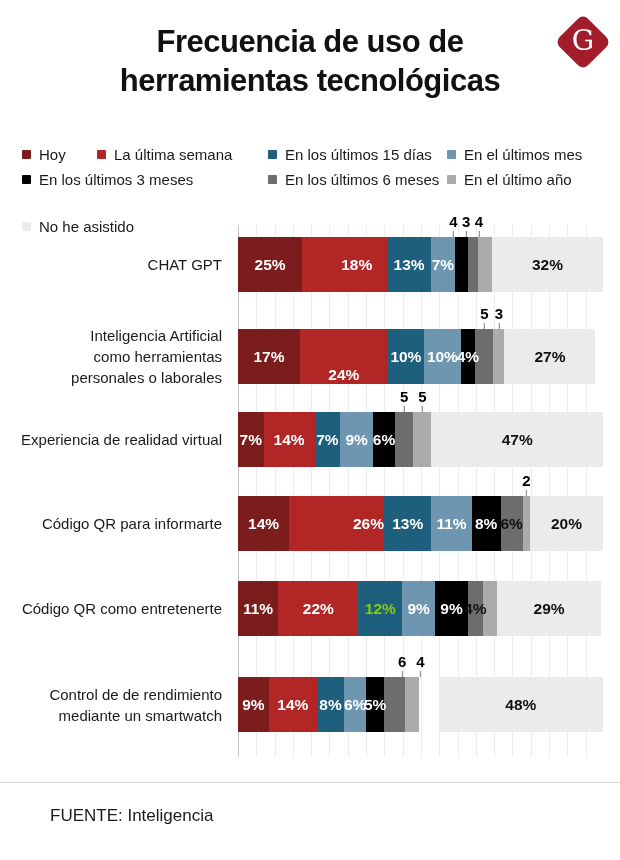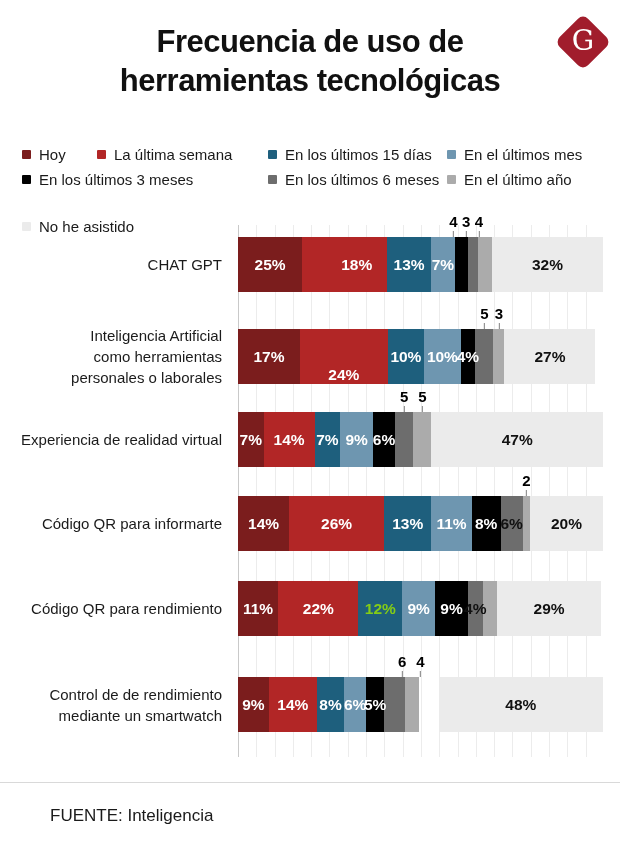--- a/index.html
+++ b/index.html
@@ -203,21 +203,21 @@
             <span class="tick"></span>
           </div>
         </div>
       </div>
       <div class="bar-row">
         <div class="cat-label">Código QR para informarte</div>
         <div class="bar">
           <div class="seg" style="width: 51.1px; background: rgb(123, 29, 29);">
             <span class="val" style="color: rgb(255, 255, 255);">14%</span>
           </div>
-          <div class="seg" style="width: 94.9px; background: rgb(178, 38, 38);">
+          <div class="seg" style="width: 94.9px; background: rgb(178, 38, 38); justify-content: flex-end;">
             <span class="val" style="color: rgb(255, 255, 255);">26%</span>
           </div>
           <div class="seg" style="width: 47.45px; background: rgb(30, 95, 125);">
             <span class="val" style="color: rgb(255, 255, 255);">13%</span>
           </div>
           <div class="seg" style="width: 40.15px; background: rgb(110, 150, 176);">
             <span class="val" style="color: rgb(255, 255, 255);">11%</span>
           </div>
           <div class="seg" style="width: 29.2px; background: rgb(0, 0, 0);">
             <span class="val" style="color: rgb(255, 255, 255);">8%</span>
@@ -229,21 +229,21 @@
           <div class="seg" style="width: 73px; background: rgb(235, 235, 235);">
             <span class="val" style="color: rgb(17, 17, 17);">20%</span>
           </div>
           <div class="callout" style="left: 288.35px;">
             <span class="num">2</span>
             <span class="tick"></span>
           </div>
         </div>
       </div>
       <div class="bar-row">
-        <div class="cat-label">Código QR para rendimiento</div>
+        <div class="cat-label">Código QR como entretenerte</div>
         <div class="bar">
           <div class="seg" style="width: 40.15px; background: rgb(123, 29, 29);">
             <span class="val" style="color: rgb(255, 255, 255);">11%</span>
           </div>
           <div class="seg" style="width: 80.3px; background: rgb(178, 38, 38);">
             <span class="val" style="color: rgb(255, 255, 255);">22%</span>
           </div>
           <div class="seg" style="width: 43.8px; background: rgb(30, 95, 125);">
             <span class="val" style="color: #84cc16;">12%</span>
           </div>

